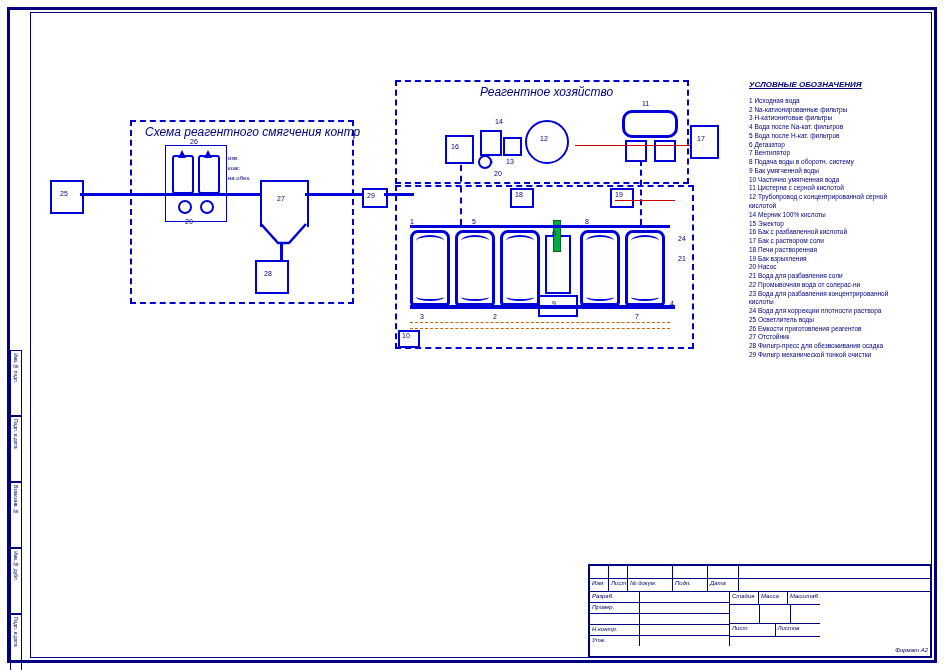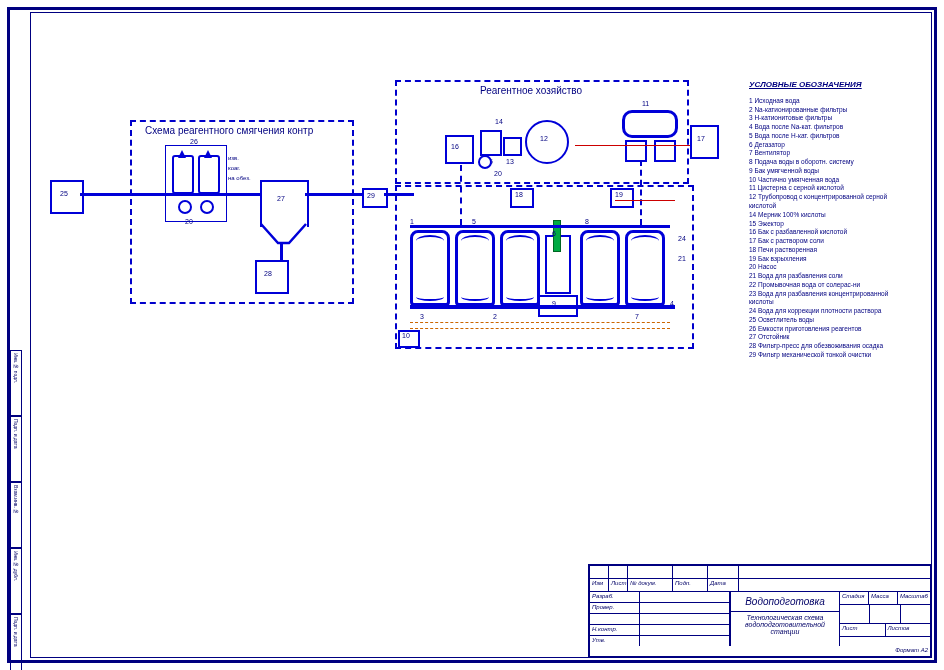--- a/index.html
+++ b/index.html
@@ -19,21 +19,21 @@
   
   .vessel{position:absolute;border:3px solid #0000d8;background:#fff;border-radius:8px 8px 4px 4px}
   .vessel::before{content:"";position:absolute;top:2px;left:3px;right:3px;height:10px;border-top:2px solid #0000d8;border-radius:50%}
   .vessel::after{content:"";position:absolute;bottom:2px;left:3px;right:3px;height:6px;border-bottom:2px solid #0000d8;border-radius:50%}
   
   .small-box{position:absolute;border:2px solid #0000d8;background:#fff}
   .tank-h{position:absolute;border:3px solid #0000d8;border-radius:10px;background:#fff}
   .circle{position:absolute;border:2px solid #0000d8;border-radius:50%;background:#fff}
   
   .label{position:absolute;font-size:7px;color:#000080;white-space:nowrap}
-  .section-title{position:absolute;font-size:10px;color:#000080;}
+  .section-title{position:absolute;font-size:12px;color:#000080;font-style:italic}
   
   .legend{position:absolute;right:30px;top:80px;width:165px;font-size:6.5px;color:#000080;line-height:1.35}
   .legend-title{text-decoration:underline;font-size:8px;margin-bottom:6px;font-weight:bold;font-style:italic}
   
   .title-block{position:absolute;right:12px;bottom:12px;width:340px;height:90px;border:2px solid #000080;background:#fff}
   .tb-row{display:flex;height:12px;border-bottom:1px solid #000080}
   .tb-cell{border-right:1px solid #000080;font-size:6px;padding:1px 2px;font-style:italic}
   .tb-main{display:flex;height:54px}
   .tb-left{width:140px;display:flex;flex-direction:column}
   .tb-center{flex:1;border-left:1px solid #000080;border-right:1px solid #000080;display:flex;flex-direction:column}
@@ -221,24 +221,20 @@
           </div>
         <div class="tb-row">
             <div class="tb-cell" style="width:45px">Н.контр.</div>
             <div class="tb-cell" style="flex:1"></div>
           </div>
         <div class="tb-row" style="border-bottom:none">
             <div class="tb-cell" style="width:45px">Утв.</div>
             <div class="tb-cell" style="flex:1"></div>
           </div>
       </div>
-      <div class="tb-center">
-        <div class="tb-title">Водоподготовка</div>
-        <div class="tb-sub">Технологическая схема водоподготовительной станции</div>
-      </div>
       <div class="tb-right">
         <div class="tb-row">
           <div class="tb-cell" style="flex:1">Стадия</div>
           <div class="tb-cell" style="flex:1">Масса</div>
           <div class="tb-cell" style="flex:1;border-right:none">Масштаб</div>
         </div>
         <div class="tb-row" style="height:18px">
           <div class="tb-cell" style="flex:1"></div>
             <div class="tb-cell" style="flex:1"></div>
             <div class="tb-cell" style="flex:1;border-right:none"></div>

